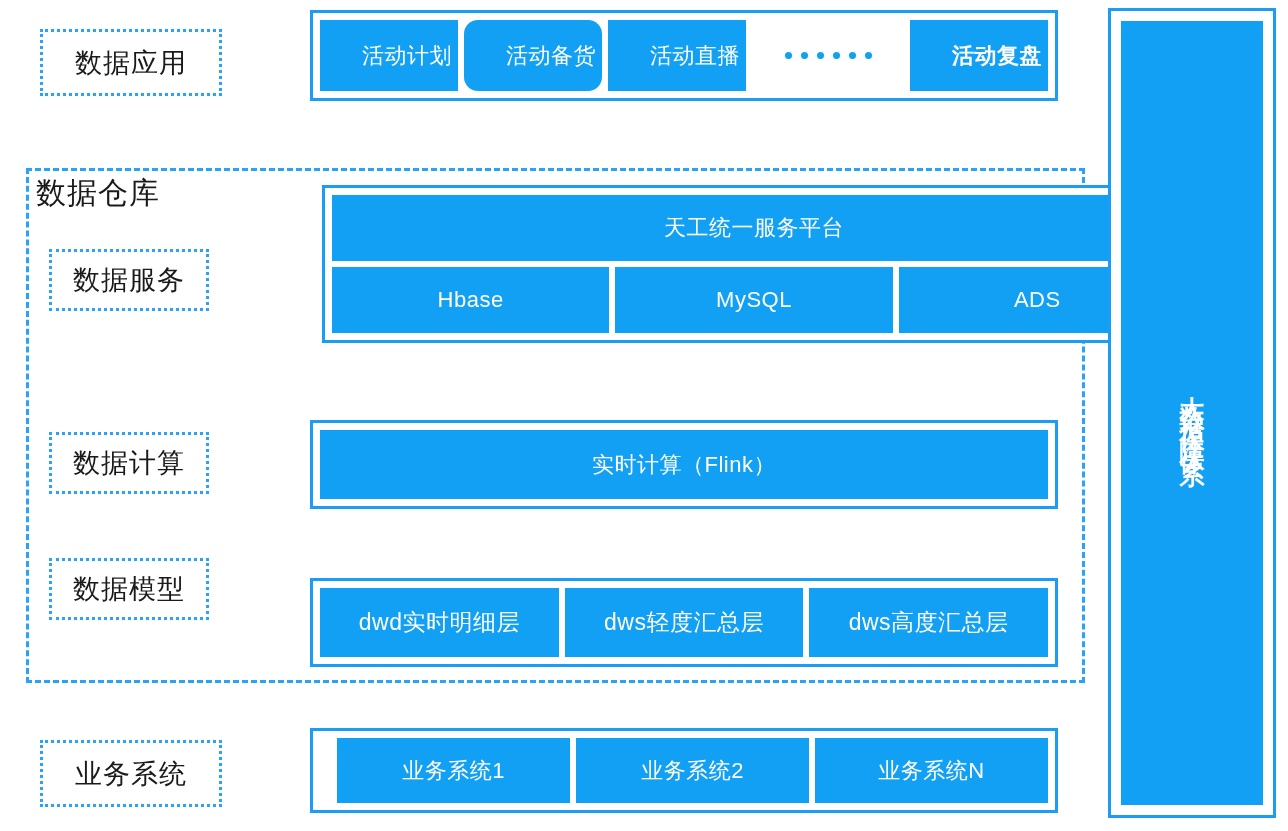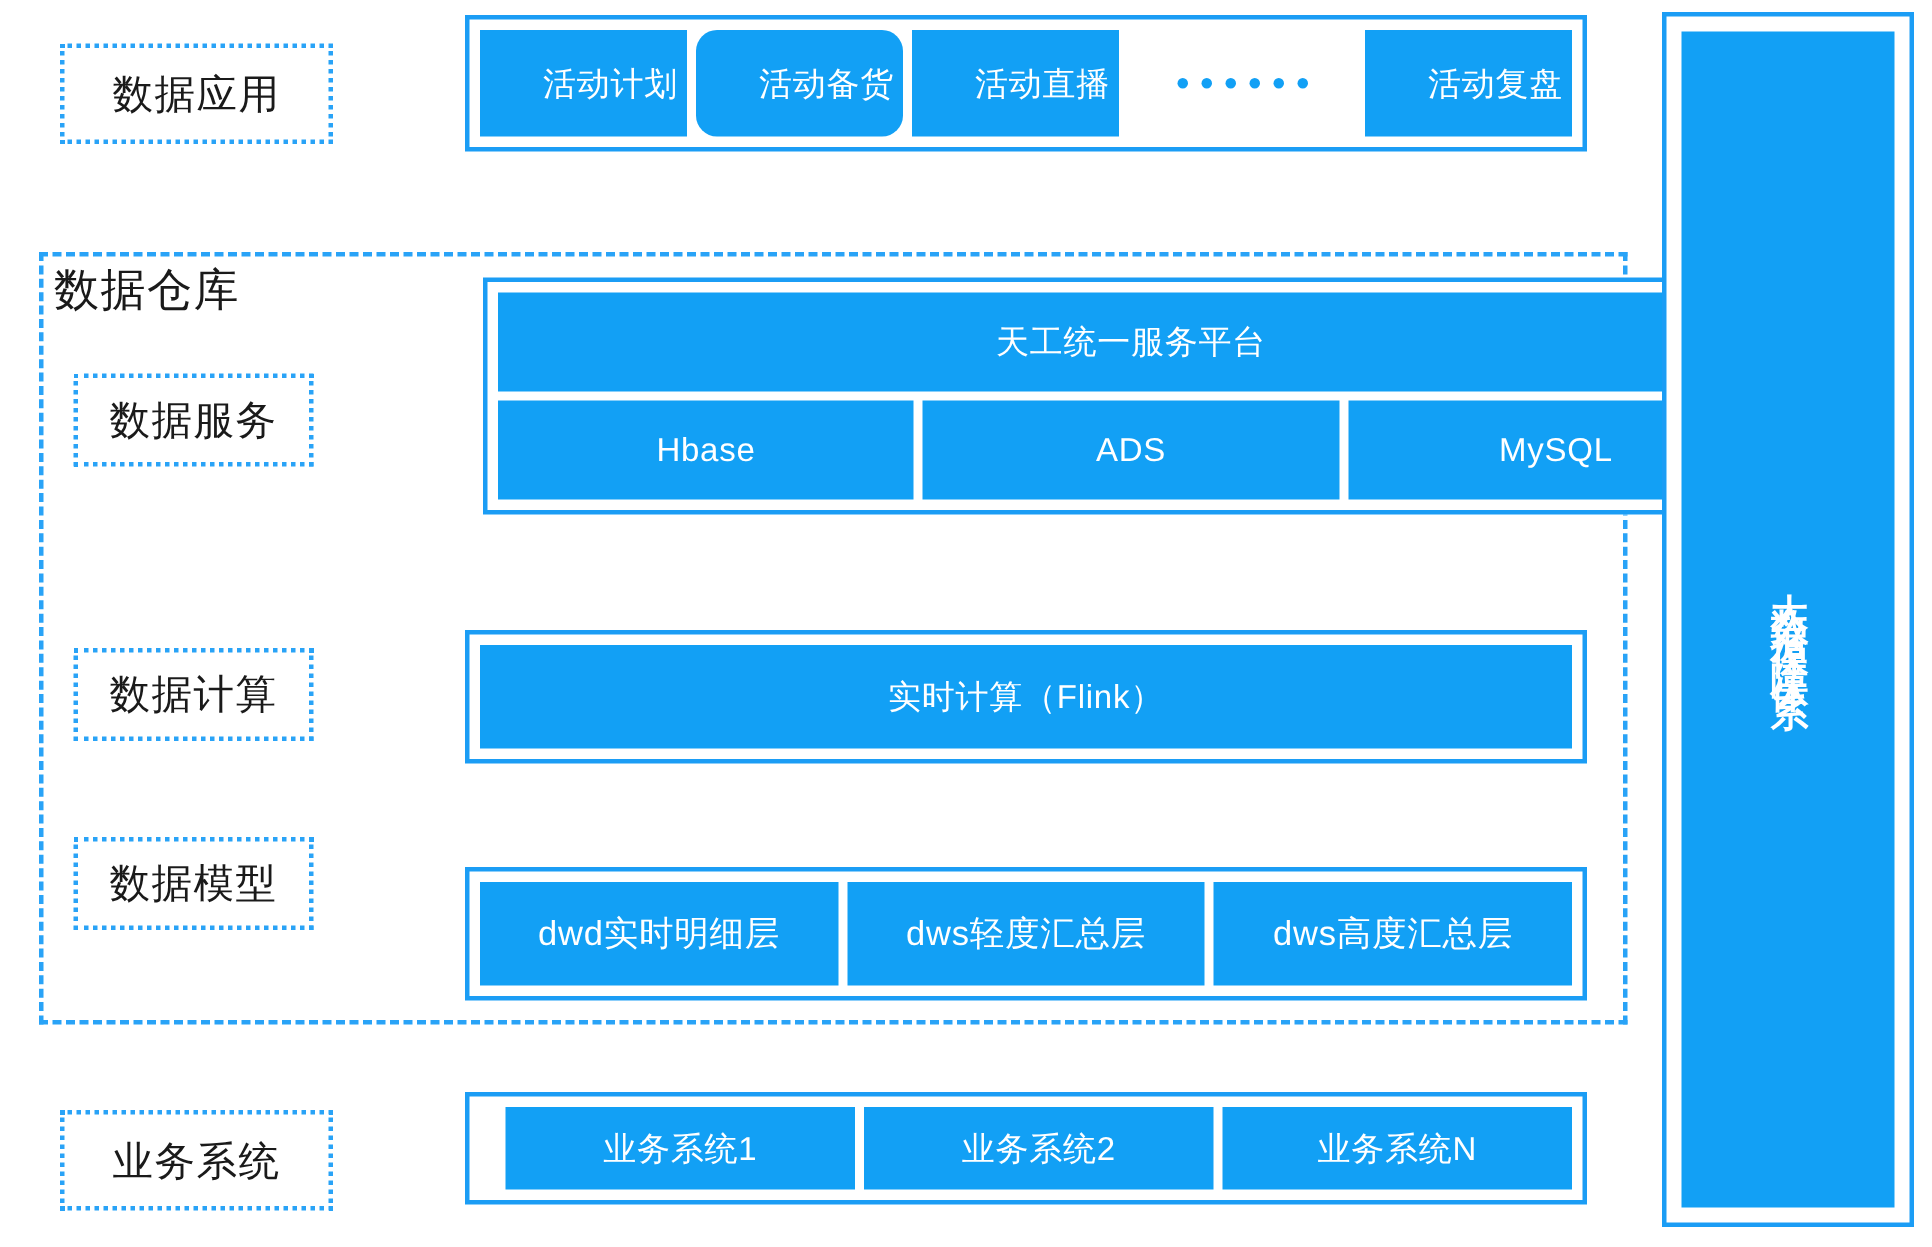--- a/index.html
+++ b/index.html
@@ -142,21 +142,21 @@
         <span>活动直播</span>
       </div>
       <div class="cell spacer">
         <span class="dot"></span>
         <span class="dot"></span>
         <span class="dot"></span>
         <span class="dot"></span>
         <span class="dot"></span>
         <span class="dot"></span>
       </div>
-      <div class="cell fixed" style="width:138px;">
+      <div class="cell fixed" style="width:138px;font-weight:bold;">
         <span>活动复盘</span>
       </div>
     </div>
   </div>
 
   <div class="warehouse-frame" style="left:26px; top:168px; width:1059px; height:515px;"></div>
 
   <div class="warehouse-title" style="left:36px; top:173px;">数据仓库</div>
 
   <div class="side-label" style="left:49px; top:249px; width:160px; height:62px;">
@@ -167,24 +167,24 @@
     <div class="row" style="flex:0 0 66px;">
       <div class="cell wide">
         <span>天工统一服务平台</span>
       </div>
     </div>
     <div class="row">
       <div class="cell wide">
         <span>Hbase</span>
       </div>
       <div class="cell wide">
+        <span>MySQL</span>
+      </div>
+      <div class="cell wide">
         <span>ADS</span>
-      </div>
-      <div class="cell wide">
-        <span>MySQL</span>
       </div>
     </div>
   </div>
 
   <div class="side-label" style="left:49px; top:432px; width:160px; height:62px;">
     <span>数据计算</span>
   </div>
 
   <div class="group" style="left:310px; top:420px; width:748px; height:89px;">
     <div class="row">
@@ -209,21 +209,21 @@
       <div class="cell wide tall-text">
         <span>dws高度汇总层</span>
       </div>
     </div>
   </div>
 
   <div class="side-label" style="left:40px; top:740px; width:182px; height:67px;">
     <span>业务系统</span>
   </div>
 
-  <div class="group" style="left:310px; top:728px; width:748px; height:75px;padding-left:24px;">
+  <div class="group" style="left:310px; top:728px; width:748px; height:85px;padding-left:24px;">
     <div class="row">
       <div class="cell wide">
         <span>业务系统1</span>
       </div>
       <div class="cell wide">
         <span>业务系统2</span>
       </div>
       <div class="cell wide">
         <span>业务系统N</span>
       </div>

